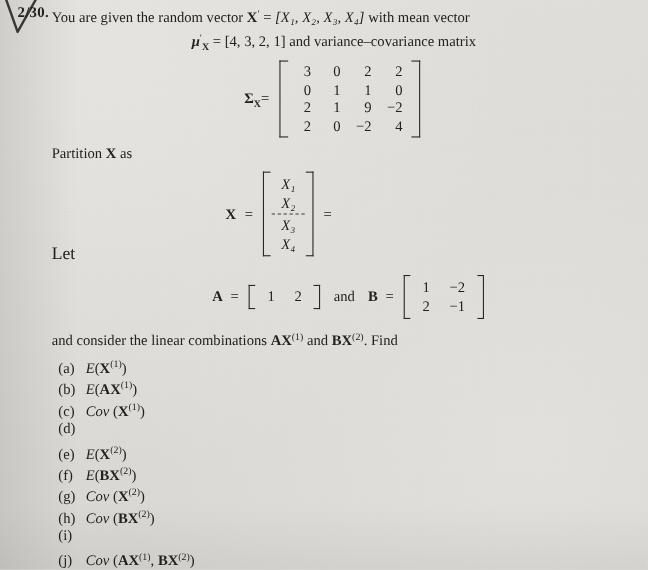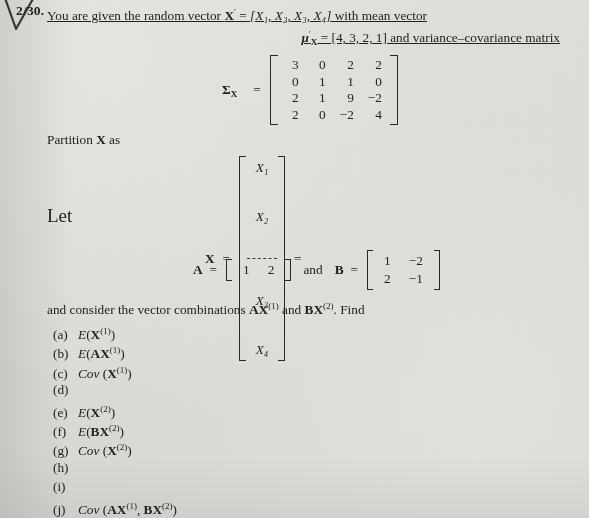--- a/index.html
+++ b/index.html
@@ -40,63 +40,62 @@
   .qnum{
     position:absolute;left:16px;top:3px;
     font-weight:bold;font-size:13.5px;letter-spacing:.2px;
   }
 
   
   .intro{
     position:absolute;left:47px;top:3px;width:513px;
     font-size:13.3px;line-height:19px;
     text-align:justify;
-    text-decoration:underline;
-  }
-  .intro .l2{display:block;text-align:right;}
+  }
+  .intro .l2{display:block;text-align:center;}
   .bf{font-weight:bold;}
   .it{font-style:italic;}
   .sub{font-size:9px;vertical-align:-3px;}
   .sup{font-size:9px;vertical-align:5px;}
 
   
   .sigma-row{
     position:absolute;left:222px;top:55px;
     display:flex;align-items:center;
     font-size:13.3px;
   }
-  .sigma-lbl{font-weight:bold;margin-right:16px;}
+  .sigma-lbl{font-weight:bold;margin-right:0;}
   .eq{margin-right:9px;}
   .mat{
     display:inline-flex;align-items:center;
     position:relative;padding:2px 9px;
   }
   .mat::before,.mat::after{
     content:"";position:absolute;top:0;bottom:0;width:7px;
     border-top:1.4px solid #2a2825;border-bottom:1.4px solid #2a2825;
   }
   .mat::before{left:0;border-left:1.6px solid #2a2825;}
   .mat::after{right:0;border-right:1.6px solid #2a2825;}
   .mat table{border-collapse:collapse;}
   .mat td{
     font-size:13.3px;text-align:right;
     padding:0px 7px;line-height:16.5px;min-width:13px;
   }
 
   
   .partition-lbl{position:absolute;left:47px;top:132px;font-size:13.3px;}
-  .let-lbl{position:absolute;left:47px;top:205px;font-size:19px;}
+  .let-lbl{position:absolute;left:47px;top:222px;font-size:16px;}
 
   .xpart{
     position:absolute;left:205px;top:156px;
     display:flex;align-items:center;font-size:13.3px;
   }
   .colmat{
     display:inline-flex;flex-direction:column;align-items:center;
-    position:relative;padding:3px 8px;gap:32px;
+    position:relative;padding:3px 8px;
   }
   .colmat::before,.colmat::after{
     content:"";position:absolute;top:0;bottom:0;width:6px;
     border-top:1.4px solid #2a2825;border-bottom:1.4px solid #2a2825;
   }
   .colmat::before{left:0;border-left:1.6px solid #2a2825;}
   .colmat::after{right:0;border-right:1.6px solid #2a2825;}
   .colmat .cell{line-height:17px;font-size:13.3px;}
   .dashline{
     width:30px;border-top:1.3px dashed #3a3835;
@@ -234,21 +233,21 @@
             </tr>
         <tr>
               <td>2</td>
               <td>−1</td>
             </tr>
       </tbody>
         </table>
     </span>
   </div>
 
-  <div class="consider"><span>and consider the vector combinations </span><span class="bf">AX</span><span class="sup">(1)</span><span> and </span><span class="bf">BX</span><span class="sup">(2)</span><span>. Find</span></div>
+  <div class="consider"><span>and consider the linear combinations </span><span class="bf">AX</span><span class="sup">(1)</span><span> and </span><span class="bf">BX</span><span class="sup">(2)</span><span>. Find</span></div>
 
   <div class="qlist">
       <div class="qitem">
         <span class="qlabel">(a)</span>
         <span class="qbody"><span class="fn">E</span><span>(</span><span class="bf">X</span><span class="sup">(1)</span><span>)</span></span>
       </div>
       <div class="qitem">
         <span class="qlabel">(b)</span>
         <span class="qbody"><span class="fn">E</span><span>(</span><span class="bf">AX</span><span class="sup">(1)</span><span>)</span></span>
       </div>
@@ -266,20 +265,21 @@
       <div class="qitem">
         <span class="qlabel">(f)</span>
         <span class="qbody"><span class="fn">E</span><span>(</span><span class="bf">BX</span><span class="sup">(2)</span><span>)</span></span>
       </div>
       <div class="qitem">
         <span class="qlabel">(g)</span>
         <span class="qbody"><span class="fn">Cov</span><span> (</span><span class="bf">X</span><span class="sup">(2)</span><span>)</span></span>
       </div>
       <div class="qitem">
         <span class="qlabel">(h)</span>
+        <span class="qbody"><span class="fn">Cov</span><span> (</span><span class="bf">BX</span><span class="sup">(2)</span><span>)</span></span>
       </div>
       <div class="qitem">
         <span class="qlabel">(i)</span>
       </div>
       <div class="qitem">
         <span class="qlabel">(j)</span>
         <span class="qbody"><span class="fn">Cov</span><span> (</span><span class="bf">AX</span><span class="sup">(1)</span><span>, </span><span class="bf">BX</span><span class="sup">(2)</span><span>)</span></span>
       </div>
     </div>
 

